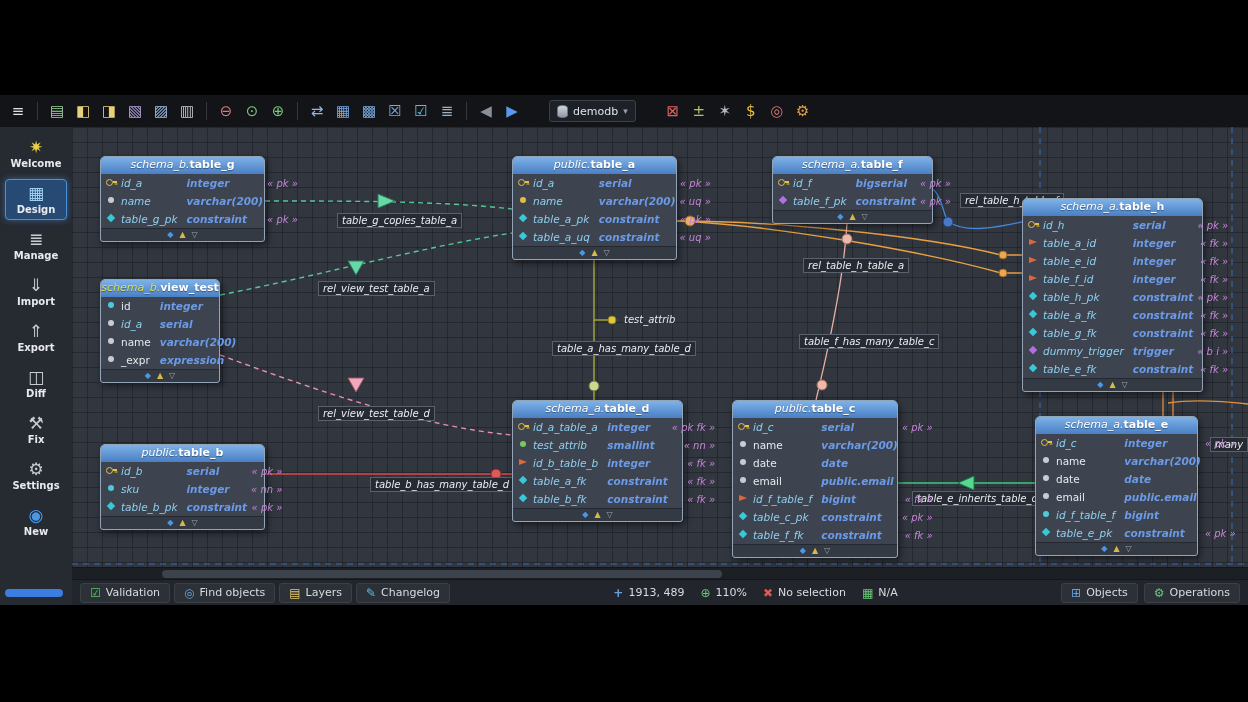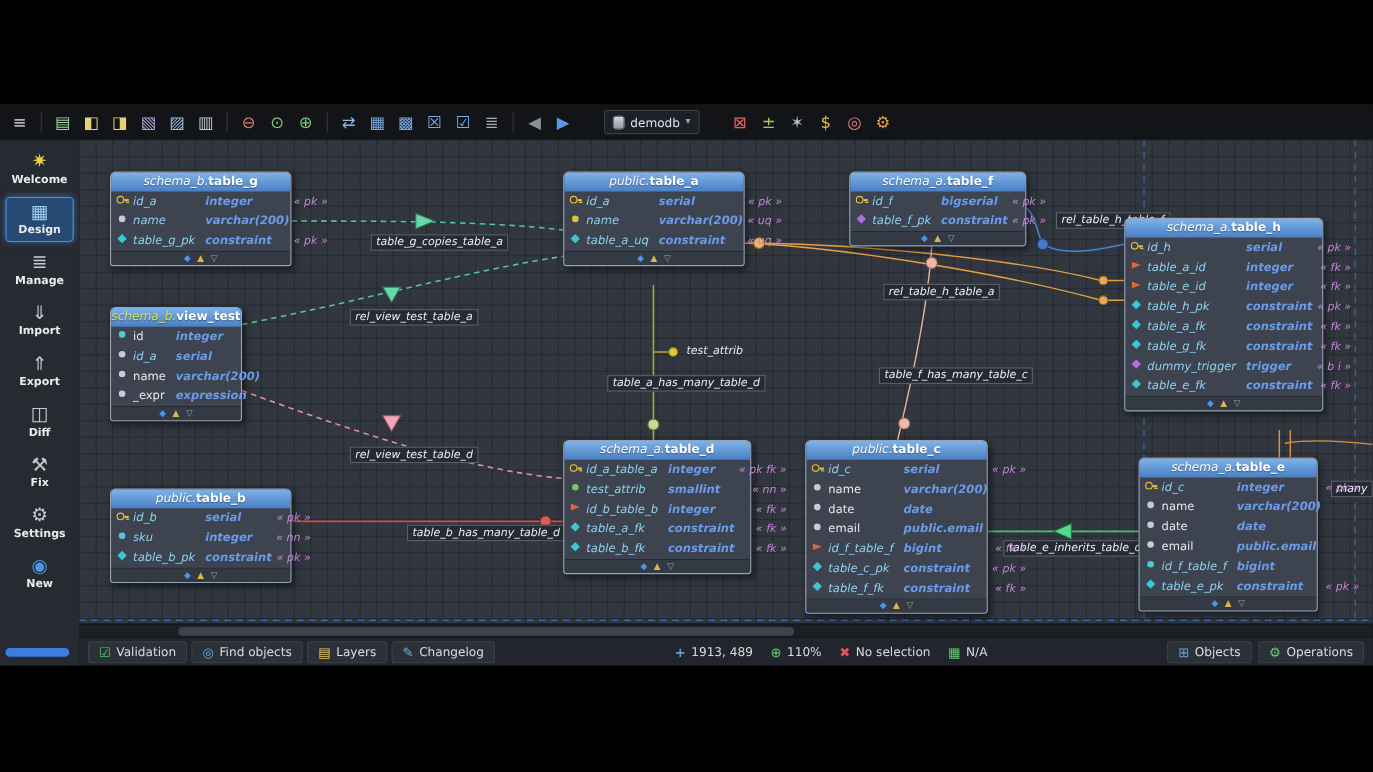--- a/index.html
+++ b/index.html
@@ -295,20 +295,26 @@
                 <span class="cell c-tag">« pk »</span>
               </div>
               <div class="row">
                 <span class="cell c-icn"><span class="ic ic-ydot"></span></span>
                 <span class="cell c-nm">name</span>
                 <span class="cell c-tp">varchar(200)</span>
                 <span class="cell c-tag">« uq »</span>
               </div>
               <div class="row">
                 <span class="cell c-icn"><span class="ic ic-con"></span></span>
+                <span class="cell c-nm">table_a_pk</span>
+                <span class="cell c-tp">constraint</span>
+                <span class="cell c-tag">« pk »</span>
+              </div>
+              <div class="row">
+                <span class="cell c-icn"><span class="ic ic-con"></span></span>
                 <span class="cell c-nm">table_a_uq</span>
                 <span class="cell c-tp">constraint</span>
                 <span class="cell c-tag">« uq »</span>
               </div>
             </div>
             <div class="card-f"><span class="f-ic f0">◆</span><span class="f-ic f1">▲</span><span class="f-ic f2">▽</span></div>
           </div>
           <div class="card" style="left: 700px; top: 29px; width: 161px;">
             <div class="card-h"><span class="sch">schema_a.</span><span class="tnm">table_f</span></div>
             <div class="rows">
@@ -338,20 +344,26 @@
               </div>
               <div class="row">
                 <span class="cell c-icn"><span class="ic ic-fk"></span></span>
                 <span class="cell c-nm">table_a_id</span>
                 <span class="cell c-tp">integer</span>
                 <span class="cell c-tag">« fk »</span>
               </div>
               <div class="row">
                 <span class="cell c-icn"><span class="ic ic-fk"></span></span>
                 <span class="cell c-nm">table_e_id</span>
+                <span class="cell c-tp">integer</span>
+                <span class="cell c-tag">« fk »</span>
+              </div>
+              <div class="row">
+                <span class="cell c-icn"><span class="ic ic-fk"></span></span>
+                <span class="cell c-nm">table_f_id</span>
                 <span class="cell c-tp">integer</span>
                 <span class="cell c-tag">« fk »</span>
               </div>
               <div class="row">
                 <span class="cell c-icn"><span class="ic ic-con"></span></span>
                 <span class="cell c-nm">table_h_pk</span>
                 <span class="cell c-tp">constraint</span>
                 <span class="cell c-tag">« pk »</span>
               </div>
               <div class="row">

